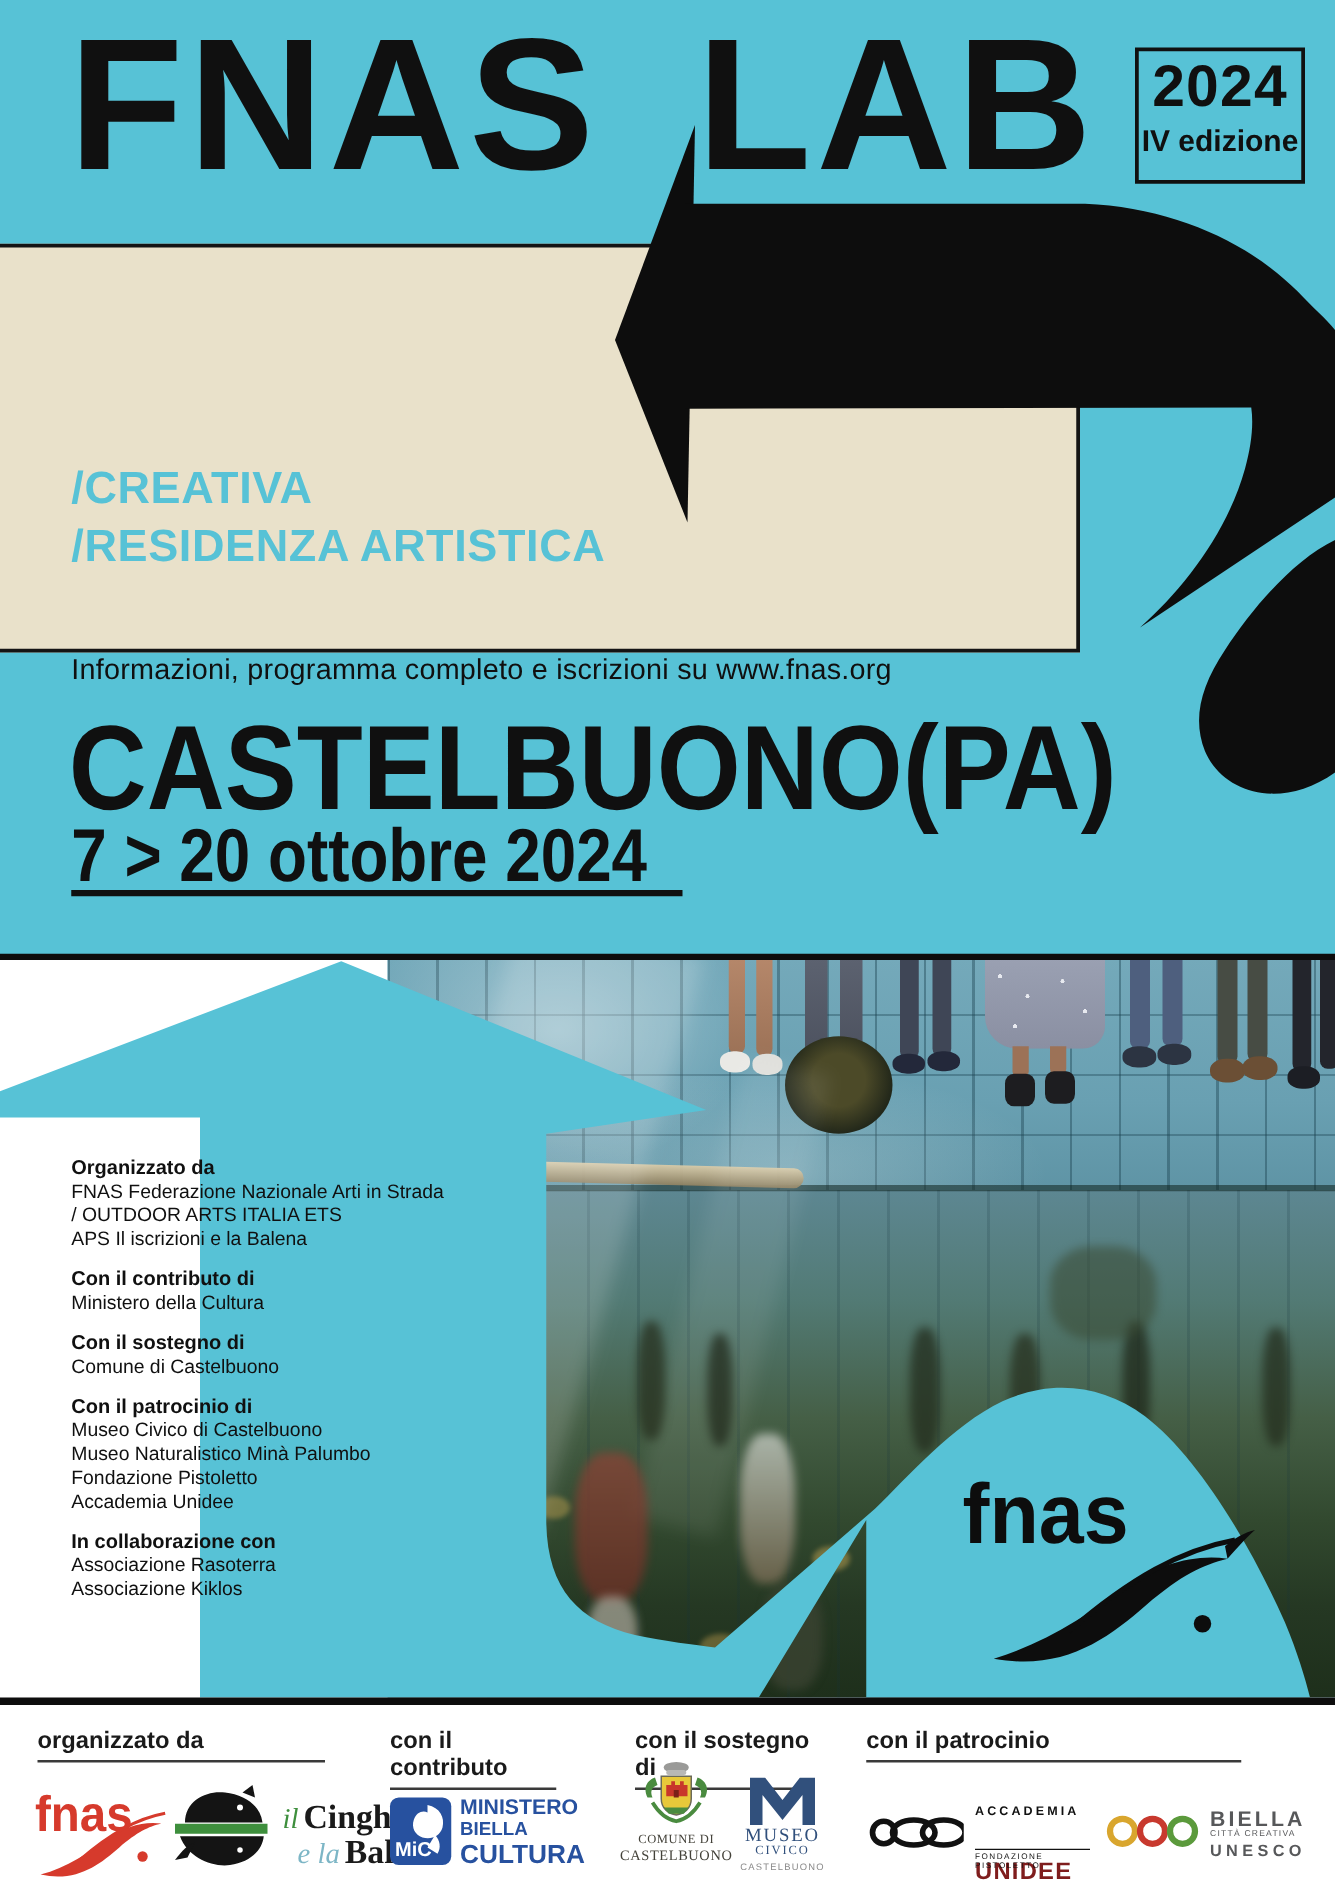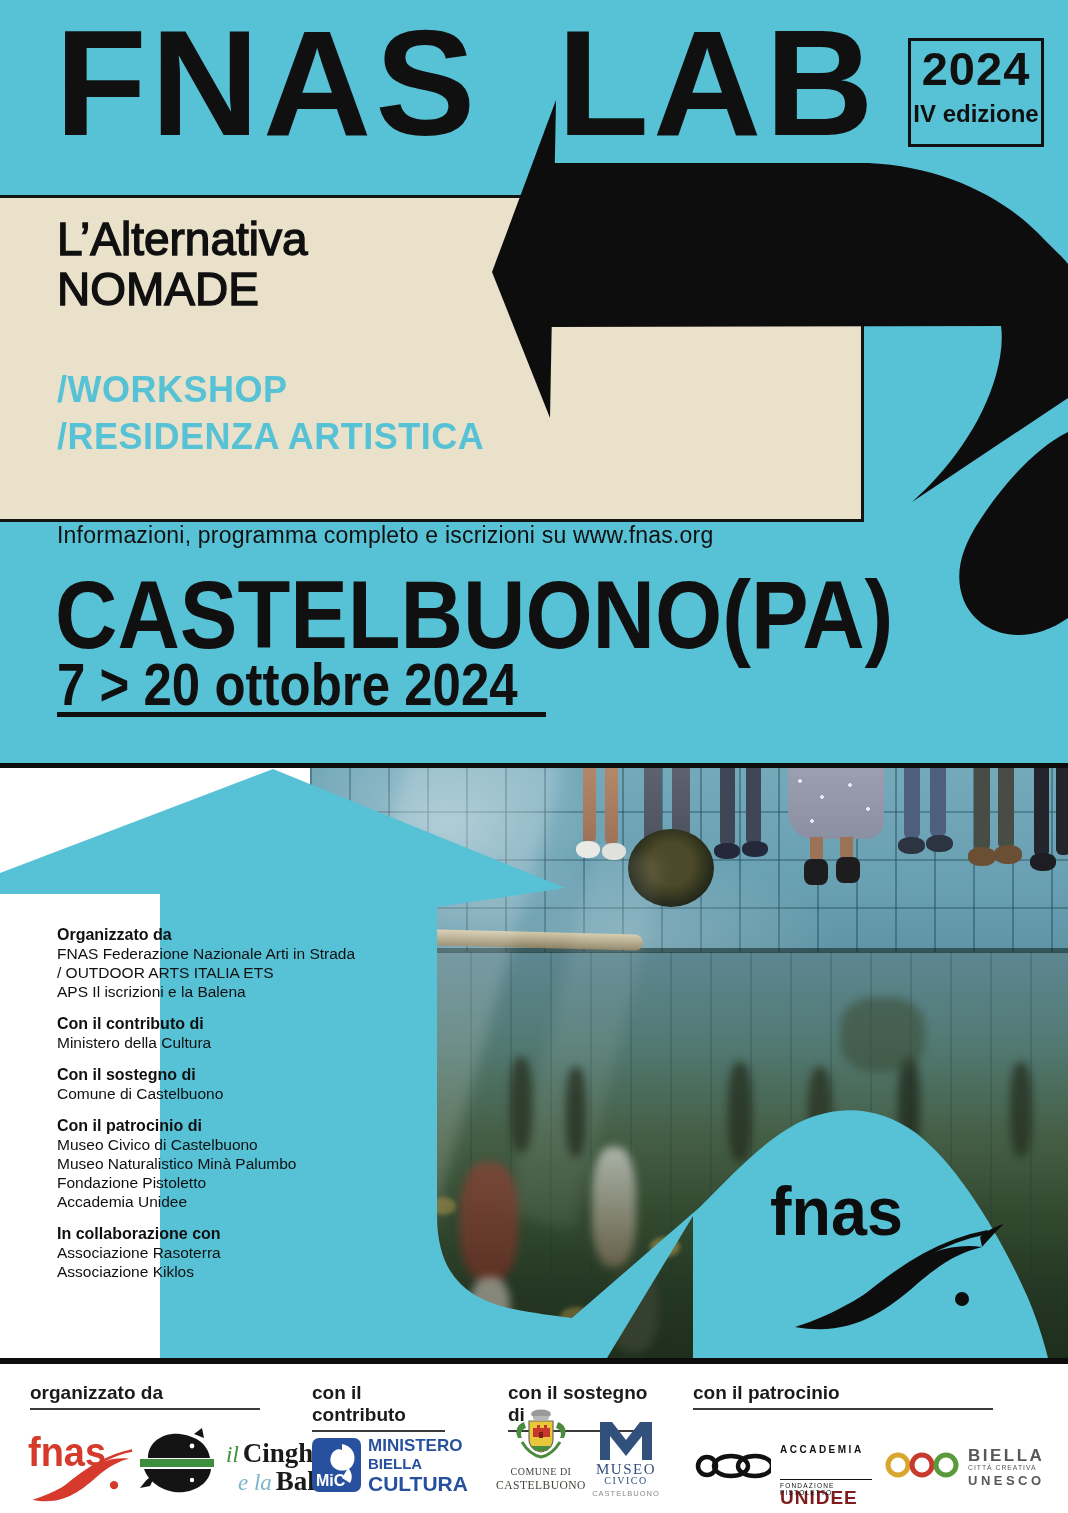--- a/index.html
+++ b/index.html
@@ -187,27 +187,23 @@
   <div class="abs fnaslab">
     <span>FNAS</span>
     <span class="gap"></span>
     <span>LAB</span>
   </div>
   <div class="abs edition-box">
     <div class="year">2024</div>
     <div class="ed">IV edizione</div>
   </div>
 
-  <div class="abs alt-title">
-    <div>L’Alternativa</div>
-    <div>NOMADE</div>
-  </div>
 
   <div class="abs program">
-    <div>/WORKSHOP</div>
+    <div>/CREATIVA</div>
     <div>/RESIDENZA ARTISTICA</div>
   </div>
 
   <div class="abs info-line">Informazioni, programma completo e iscrizioni su www.fnas.org</div>
   <div class="abs location">CASTELBUONO(PA)</div>
   <div class="abs dates">7 &gt; 20 ottobre 2024</div>
   <div class="abs dates-underline"></div>
 
   <div class="abs credits">
     <div class="grp">

